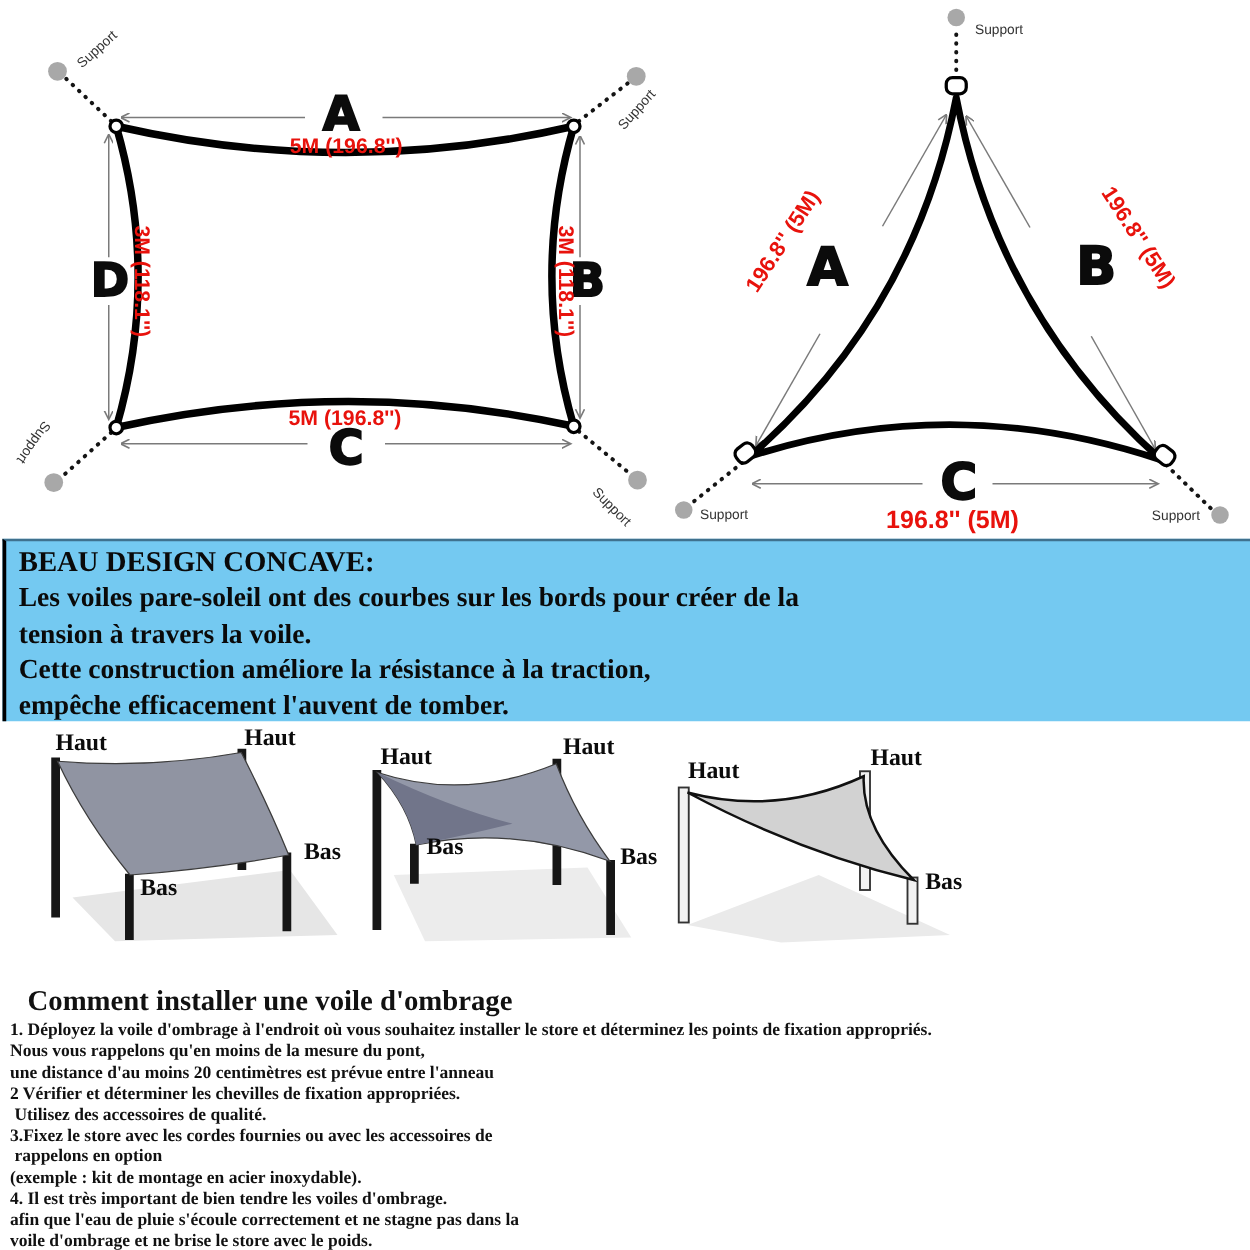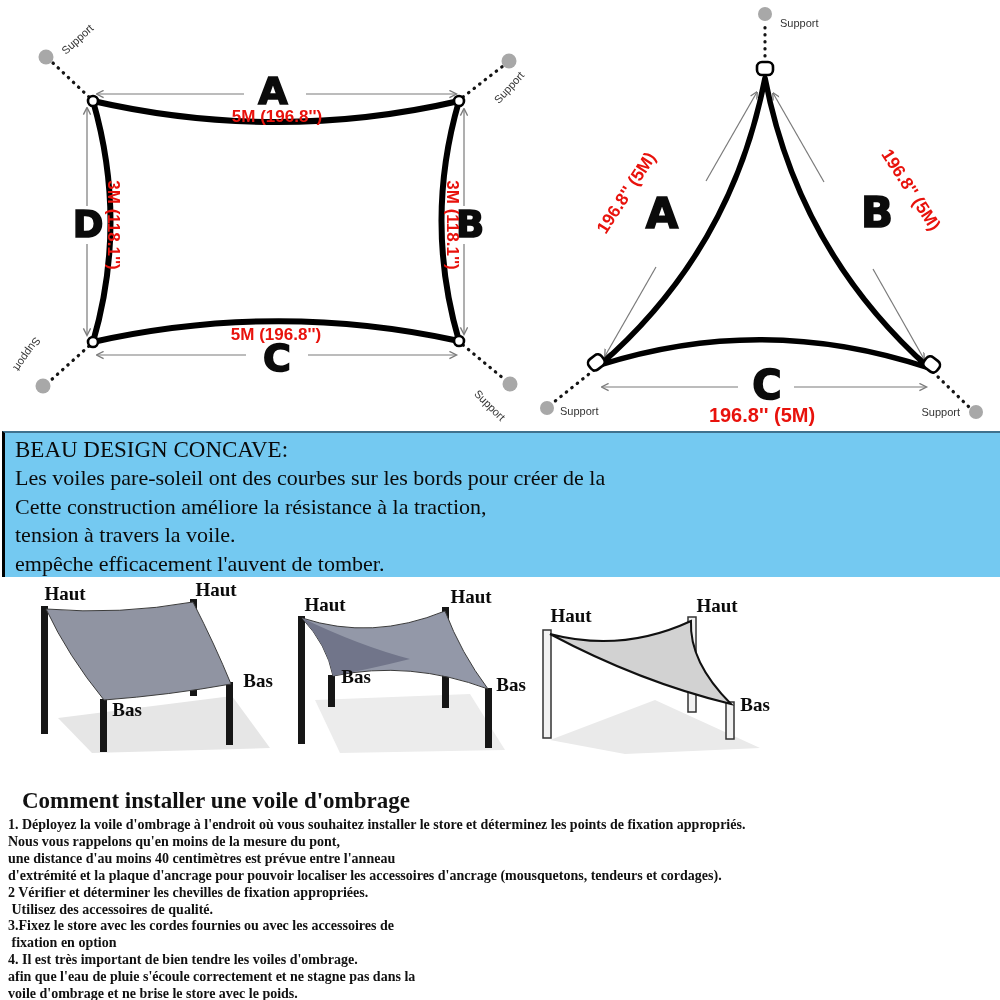--- a/index.html
+++ b/index.html
@@ -13,21 +13,21 @@
   .red-dim{font-family:"Liberation Sans",sans-serif;font-weight:bold;fill:#e8120c;text-anchor:middle;}
   .support-lbl{font-family:"Liberation Sans",sans-serif;font-size:11px;fill:#333;}
   .haut-bas{font-family:"Liberation Serif",serif;font-weight:bold;font-size:19px;fill:#0b0b0b;text-anchor:middle;}
   .dim-line{stroke:#7a7a7a;stroke-width:1.2;fill:none;}
   .dot-line{stroke:#141414;stroke-width:3.2;stroke-dasharray:0.5 6.5;stroke-linecap:round;fill:none;}
   .ring{fill:#fff;stroke:#000;stroke-width:2.6;}
   .anchor-dot{fill:#a8a8a8;}
   #banner{position:absolute;left:2px;top:431px;width:985px;height:141px;
           background:#74c9f1;border-left:3px solid #000;border-top:2px solid rgba(20,40,60,.55);
           padding:3px 0 0 10px;color:#0a0a0a;}
-  #banner .b-line{font-weight:normal;font-size:22px;line-height:28.4px;white-space:nowrap;}
+  #banner .b-line{font-weight:bold;font-size:22px;line-height:28.4px;white-space:nowrap;}
   #banner .b-title{font-size:23px;}
   #instructions{position:absolute;left:8px;top:788px;width:988px;color:#111;}
   #instr-title{font-weight:bold;font-size:23px;margin:0 0 3px 14px;line-height:26px;}
   .i-line{font-weight:bold;font-size:14px;line-height:16.9px;white-space:pre;}
 </style>
 </head>
 <body>
 
 <div id="canvas">
 
@@ -118,22 +118,22 @@
 
       <text class="red-dim" x="631" y="196" font-size="17.5" transform="rotate(-57 631 196)">196.8'' (5M)</text>
       <text class="red-dim" x="906" y="193" font-size="17.5" transform="rotate(57 906 193)">196.8'' (5M)</text>
       <text class="red-dim" x="762" y="422" font-size="20">196.8'' (5M)</text>
     </g>
   </svg>
 
   <div id="banner">
     <div class="b-line b-title">BEAU DESIGN CONCAVE:</div>
     <div class="b-line">Les voiles pare-soleil ont des courbes sur les bords pour créer de la</div>
+    <div class="b-line">tension à travers la voile.</div>
     <div class="b-line">Cette construction améliore la résistance à la traction,</div>
-    <div class="b-line">tension à travers la voile.</div>
     <div class="b-line">empêche efficacement l'auvent de tomber.</div>
   </div>
 
   <svg id="mid-svg" width="1000" height="172" viewBox="0 583 1000 172">
 
     <g>
       <polygon points="58,718 232,696 270,748 92,753" fill="#e6e6e6"></polygon>
       <rect x="41" y="606" width="7" height="128" fill="#161616"></rect>
       <rect x="190" y="599" width="7" height="97" fill="#161616"></rect>
       <rect x="226" y="682" width="7" height="63" fill="#161616"></rect>
@@ -169,25 +169,25 @@
       <text class="haut-bas" x="717" y="612">Haut</text>
       <text class="haut-bas" x="755" y="711">Bas</text>
     </g>
   </svg>
 
   <div id="instructions">
     <div id="instr-title">Comment installer une voile d'ombrage</div>
     <div>
       <div class="i-line">1. Déployez la voile d'ombrage à l'endroit où vous souhaitez installer le store et déterminez les points de fixation appropriés.</div>
       <div class="i-line">Nous vous rappelons qu'en moins de la mesure du pont,</div>
-      <div class="i-line">une distance d'au moins 40 centimètres est prévue entre l'anneau</div>
-      <div class="i-line">d'extrémité et la plaque d'ancrage pour pouvoir localiser les accessoires d'ancrage (mousquetons, tendeurs et cordages).</div>
+      <div class="i-line">une distance d'au moins 20 centimètres est prévue entre l'anneau</div>
       <div class="i-line">2 Vérifier et déterminer les chevilles de fixation appropriées.</div>
       <div class="i-line"> Utilisez des accessoires de qualité.</div>
       <div class="i-line">3.Fixez le store avec les cordes fournies ou avec les accessoires de</div>
-      <div class="i-line"> fixation en option</div>
+      <div class="i-line"> rappelons en option</div>
+      <div class="i-line">(exemple : kit de montage en acier inoxydable).</div>
       <div class="i-line">4. Il est très important de bien tendre les voiles d'ombrage.</div>
       <div class="i-line">afin que l'eau de pluie s'écoule correctement et ne stagne pas dans la</div>
       <div class="i-line">voile d'ombrage et ne brise le store avec le poids.</div>
     </div>
   </div>
 
 </div>
 
 </body></html>

